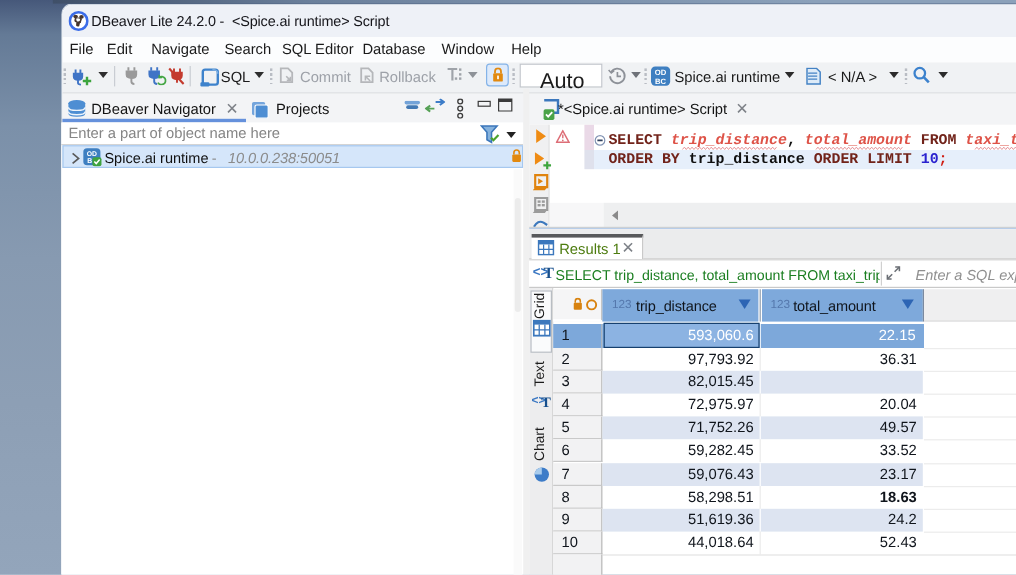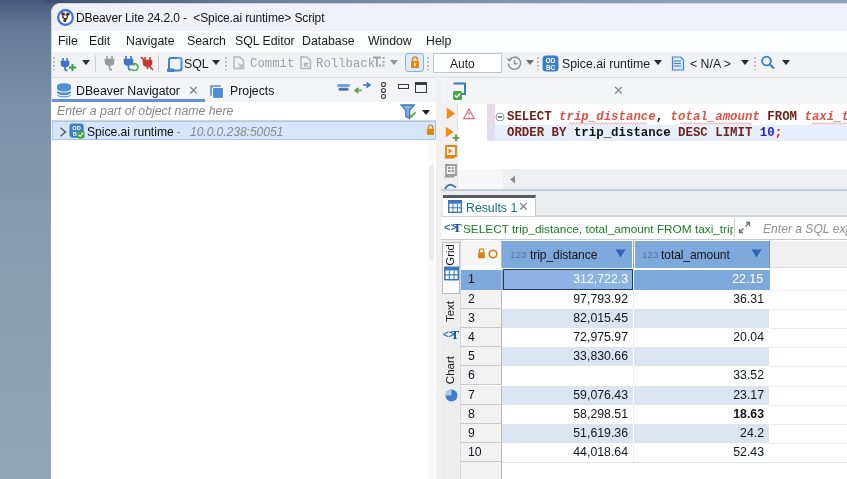--- a/index.html
+++ b/index.html
@@ -14,21 +14,21 @@
   .titlebar { position:absolute; left:0; top:0; width:840px; height:27px; background:#eef1f7; border-top-left-radius:9px;}
   .menubar  { position:absolute; left:0; top:27px; width:840px; height:21px; background:#fcfdfe; }
   .toolbar  { position:absolute; left:0; top:48px; width:840px; height:26px; background:#f0f2f4; border-bottom:1px solid #d9dbde;}
   .tabrow   { position:absolute; left:0; top:74px; width:840px; height:26px; background:#f3f4f6; }
   .menuitem { position:absolute; top:34px; font-size:12.3px; color:#1a1a1a; }
   svg { display:block; }
   .vsep { position:absolute; width:1px; background:#c9cdd3; top:55px; height:17px; }
   .dots { position:absolute; width:2px; top:57px; height:13px;
           background-image:repeating-linear-gradient(#b9bdc4 0 2px, transparent 2px 4px); }
   .tbtext { position:absolute; top:57px; font-size:12.3px; color:#1b1b1b; }
-  .tbgrey { color:#9da1a8;font-family:Liberation Mono, monospace; }
+  .tbgrey { color:#9da1a8; }
   .darr { position:absolute; width:0; height:0; border-left:4px solid transparent; border-right:4px solid transparent; border-top:5.5px solid #2e2e2e; top:60px;}
   .tabtext { position:absolute; top:84px; font-size:12.3px; color:#141414; }
   .closex { position:absolute; font-size:13px; color:#7e8288; top:83px; }
   .vlabel { position:absolute; writing-mode:vertical-rl; transform:rotate(180deg);
             font-size:11.5px; color:#1a1a1a; width:20px; display:flex;
             align-items:center; justify-content:center; }
   .rowhdr { position:absolute; left:417px; width:41px; height:19.1px; background:#f2f2f3;
             border-right:1px solid #b9b9b9; border-bottom:1px solid #c9c9c9;
             font-size:12.3px; color:#10151c; padding-left:7px; line-height:18px;}
   .stripe { position:absolute; left:458px; width:267px; height:19.1px; background:#dde4f1; }
@@ -150,21 +150,21 @@
 
     <div class="abs" style="left:361px;top:53px;width:19px;height:19px;background:#ddeafb;border:1px solid #84b3e8;border-radius:3px;"></div>
     <svg class="abs" style="left:366px;top:56px;" width="10" height="13" viewBox="0 0 10 13">
       <path d="M2.5 5 L2.5 3.5 Q2.5 1 5 1 Q7.5 1 7.5 3.5 L7.5 5" fill="none" stroke="#e2890f" stroke-width="1.5"></path>
       <rect x="1" y="5" width="8" height="7" rx="1" fill="#e2890f"></rect>
       <rect x="4.3" y="7" width="1.4" height="3" fill="#fff"></rect>
     </svg>
     <div class="dots" style="left:383px;"></div>
 
     <div class="abs" style="left:389px;top:53px;width:69px;height:20px;background:#fff;border:1px solid #c2c6cc;"></div>
-    <div class="abs" style="left:406px;top:57px;font-size:12px;color:#1b1b1b;">Auto</div>
+    <div class="abs" style="left:406px;top:57px;font-size:18px;color:#1b1b1b;">Auto</div>
 
     <svg class="abs" style="left:462px;top:55px;" width="17" height="17" viewBox="0 0 17 17">
       <path d="M3.2 5.2 A6.1 6.1 0 1 1 2.4 8.5" fill="none" stroke="#8d9198" stroke-width="1.5"></path>
       <path d="M1.2 3.4 L3.4 5.8 L5.8 3.8" fill="none" stroke="#8d9198" stroke-width="1.3"></path>
       <path d="M8.5 5 L8.5 8.7 L11.5 8.7" fill="none" stroke="#8d9198" stroke-width="1.4"></path>
     </svg>
     <div class="darr" style="left:482px;border-top-color:#6e7278;"></div>
     <div class="dots" style="left:493px;"></div>
 
     <svg class="abs" style="left:498px;top:55px;" width="17" height="17" viewBox="0 0 17 17">
@@ -222,21 +222,21 @@
     <svg class="abs" style="left:336px;top:82px;" width="7" height="17" viewBox="0 0 7 17">
       <circle cx="3.5" cy="2.5" r="2" fill="none" stroke="#3b3b3b" stroke-width="1.1"></circle>
       <circle cx="3.5" cy="8.5" r="2" fill="none" stroke="#3b3b3b" stroke-width="1.1"></circle>
       <circle cx="3.5" cy="14.5" r="2" fill="none" stroke="#3b3b3b" stroke-width="1.1"></circle>
     </svg>
     <div class="abs" style="left:354px;top:84px;width:11px;height:5px;border:1.4px solid #3b3b3b;"></div>
     <div class="abs" style="left:371px;top:82px;width:12px;height:11px;border:1.4px solid #3b3b3b;border-top-width:3px;"></div>
 
     <div class="abs" style="left:7px;top:102px;width:385px;height:377px;background:#fff;"></div>
     <div class="abs" style="left:7px;top:102px;width:385px;height:19px;border-bottom:1px solid #d4d4d4;"></div>
-    <div class="abs" style="left:13px;top:104px;font-size:12.3px;color:#858585;font-style:italic;">Enter a part of object name here</div>
+    <div class="abs" style="left:13px;top:104px;font-size:12.3px;color:#858585;">Enter a part of object name here</div>
 
     <svg class="abs" style="left:356px;top:104px;" width="17" height="16" viewBox="0 0 17 16">
       <path d="M1.2 1 L14.2 1 L9.6 6.2 L9.6 14.6 L5.8 12.4 L5.8 6.2 Z" fill="#85b2dd" stroke="#3b76ba" stroke-width="1.3"></path>
       <path d="M9.2 10.8 L11.2 12.8 L15.4 8.4" fill="none" stroke="#4ba32c" stroke-width="1.8"></path>
     </svg>
     <div class="darr" style="left:378px;top:110px;border-left-width:4.5px;border-right-width:4.5px;border-top-width:5.5px;border-top-color:#222;"></div>
 
     <div class="abs" style="left:8px;top:121px;width:384px;height:19px;background:#d5e6fa;border:1px solid #a6c8ef;"></div>
     <svg class="abs" style="left:14.5px;top:127px;" width="8" height="10" viewBox="0 0 8 10">
       <path d="M1.5 0.8 L6.5 5 L1.5 9.2" fill="none" stroke="#5a5a5a" stroke-width="1.4"></path>
@@ -259,20 +259,21 @@
     <div class="abs" style="left:384px;top:141px;width:7px;height:338px;background:#fafafa;"></div>
     <div class="abs" style="left:385px;top:165px;width:5px;height:95px;background:#ececec;border-radius:3px;"></div>
 
     <div class="abs" style="left:392px;top:74px;width:5px;height:405px;background:#f0f0f0;"></div>
 
     <svg class="abs" style="left:408px;top:82px;" width="16" height="18" viewBox="0 0 16 18">
       <path d="M1.5 1.5 L13 1.5 L13 12 L9 12" fill="none" stroke="#3c78bd" stroke-width="2"></path>
       <rect x="1" y="9" width="9" height="9" rx="1.5" fill="#4aa348"></rect>
       <path d="M3 13.4 L4.8 15.2 L8.2 11.4" fill="none" stroke="#fff" stroke-width="1.5"></path>
     </svg>
+    <div class="tabtext" style="left:421px;font-size:12.3px;letter-spacing:-0.05px;">*&lt;Spice.ai runtime&gt; Script</div>
     <div class="closex" style="left:569px;">✕</div>
 
     <div class="abs" style="left:397px;top:104px;width:450px;height:65px;background:#fff;"></div>
     <div class="abs" style="left:397px;top:104px;width:17px;height:86px;background:#f0f0f1;border-right:1px solid #e2e2e2;"></div>
 
     <svg class="abs" style="left:402px;top:107px;" width="10" height="13" viewBox="0 0 10 13">
       <path d="M0.8 0.8 L9 6.5 L0.8 12.2 Z" fill="#ef8b13"></path>
     </svg>
     <svg class="abs" style="left:401px;top:126px;" width="15" height="16" viewBox="0 0 15 16">
       <path d="M0.8 0.8 L8.5 6 L0.8 11.2 Z" fill="#ef8b13"></path>
@@ -307,21 +308,21 @@
     <div class="abs" style="left:443px;top:125px;width:8px;height:16px;background:#dfe1ec;"></div>
 
     <div class="abs" style="left:451px;top:125px;width:396px;height:16px;background:#e6effb;"></div>
 
     <svg class="abs" style="left:451px;top:112px;" width="10" height="10" viewBox="0 0 10 10">
       <circle cx="5" cy="5" r="4" fill="#fff" stroke="#8495b5" stroke-width="1"></circle>
       <path d="M2.8 5 L7.2 5" stroke="#30405e" stroke-width="1.3"></path>
     </svg>
 
     <div class="abs" style="left:463px;top:109px;height:16px;line-height:16px;font-family:'Liberation Mono',monospace;font-size:12.4px;font-weight:bold;white-space:pre;"><span style="color:#71231a;">SELECT </span><span class="ident">trip_distance</span><span style="color:#101010;">, </span><span class="ident">total_amount</span><span style="color:#101010;"> </span><span style="color:#71231a;">FROM </span><span class="ident">taxi_trips</span></div>
-    <div class="abs" style="left:463px;top:125px;height:16px;line-height:16px;font-family:'Liberation Mono',monospace;font-size:12.4px;font-weight:bold;white-space:pre;"><span style="color:#71231a;">ORDER BY </span><span style="color:#101010;">trip_distance </span><span style="color:#71231a;">DESC LIMIT </span><span style="color:#2a22cf;">10</span><span style="color:#d01d12;">;</span></div>
+    <div class="abs" style="left:463px;top:125px;height:16px;line-height:16px;font-family:'Liberation Mono',monospace;font-size:12.4px;font-weight:bold;white-space:pre;"><span style="color:#71231a;">ORDER BY </span><span style="color:#101010;">trip_distance </span><span style="color:#71231a;">ORDER LIMIT </span><span style="color:#2a22cf;">10</span><span style="color:#d01d12;">;</span></div>
     <svg class="abs squig" style="left:515px;" width="97" height="5" viewBox="0 0 97 5">
       <path d="M0,3.2 L2,0.8 L4,3.2 L6,0.8 L8,3.2 L10,0.8 L12,3.2 L14,0.8 L16,3.2 L18,0.8 L20,3.2 L22,0.8 L24,3.2 L26,0.8 L28,3.2 L30,0.8 L32,3.2 L34,0.8 L36,3.2 L38,0.8 L40,3.2 L42,0.8 L44,3.2 L46,0.8 L48,3.2 L50,0.8 L52,3.2 L54,0.8 L56,3.2 L58,0.8 L60,3.2 L62,0.8 L64,3.2 L66,0.8 L68,3.2 L70,0.8 L72,3.2 L74,0.8 L76,3.2 L78,0.8 L80,3.2 L82,0.8 L84,3.2 L86,0.8 L88,3.2 L90,0.8 L92,3.2 L94,0.8 L96,3.2 L98,0.8" fill="none" stroke="#e2858b" stroke-width="0.9"></path>
     </svg>
     <svg class="abs squig" style="left:627px;" width="90" height="5" viewBox="0 0 90 5">
       <path d="M0,3.2 L2,0.8 L4,3.2 L6,0.8 L8,3.2 L10,0.8 L12,3.2 L14,0.8 L16,3.2 L18,0.8 L20,3.2 L22,0.8 L24,3.2 L26,0.8 L28,3.2 L30,0.8 L32,3.2 L34,0.8 L36,3.2 L38,0.8 L40,3.2 L42,0.8 L44,3.2 L46,0.8 L48,3.2 L50,0.8 L52,3.2 L54,0.8 L56,3.2 L58,0.8 L60,3.2 L62,0.8 L64,3.2 L66,0.8 L68,3.2 L70,0.8 L72,3.2 L74,0.8 L76,3.2 L78,0.8 L80,3.2 L82,0.8 L84,3.2 L86,0.8 L88,3.2 L90,0.8" fill="none" stroke="#e2858b" stroke-width="0.9"></path>
     </svg>
     <svg class="abs squig" style="left:761px;" width="75" height="5" viewBox="0 0 75 5">
       <path d="M0,3.2 L2,0.8 L4,3.2 L6,0.8 L8,3.2 L10,0.8 L12,3.2 L14,0.8 L16,3.2 L18,0.8 L20,3.2 L22,0.8 L24,3.2 L26,0.8 L28,3.2 L30,0.8 L32,3.2 L34,0.8 L36,3.2 L38,0.8 L40,3.2 L42,0.8 L44,3.2 L46,0.8 L48,3.2 L50,0.8 L52,3.2 L54,0.8 L56,3.2 L58,0.8 L60,3.2 L62,0.8 L64,3.2 L66,0.8 L68,3.2 L70,0.8 L72,3.2 L74,0.8 L76,3.2" fill="none" stroke="#e2858b" stroke-width="0.9"></path>
     </svg>
 
@@ -333,21 +334,21 @@
     <div class="abs" style="left:397px;top:189px;width:450px;height:1px;background:#cdd0d3;"></div>
     <div class="abs" style="left:397px;top:190px;width:450px;height:1px;background:#b7cde9;"></div>
 
     <div class="abs" style="left:397px;top:191px;width:450px;height:25px;background:#ebeced;border-bottom:1px solid #d6d6d6;"></div>
     <div class="abs" style="left:399px;top:195px;width:93px;height:21px;background:#fff;border-top:3px solid #58595b;border-right:1px solid #c9c9c9;"></div>
     <svg class="abs" style="left:404px;top:200px;" width="14" height="13" viewBox="0 0 14 13">
       <rect x="0.7" y="0.7" width="12.6" height="11.6" fill="#fff" stroke="#3c78bd" stroke-width="1.4"></rect>
       <rect x="0.7" y="0.7" width="12.6" height="3" fill="#3c78bd"></rect>
       <path d="M5 3.7 L5 12.3 M9.4 3.7 L9.4 12.3 M0.7 7.8 L13.3 7.8" stroke="#3c78bd" stroke-width="1"></path>
     </svg>
-    <div class="abs" style="left:422px;top:201px;font-size:12.3px;color:#0f766e;">Results 1</div>
+    <div class="abs" style="left:422px;top:201px;font-size:12.3px;color:#4d7c0f;">Results 1</div>
     <div class="closex" style="left:474px;top:199px;">✕</div>
 
     <div class="abs" style="left:397px;top:215.5px;width:450px;height:24.5px;background:#fff;border-top:1px solid #d2d2d2;border-bottom:1px solid #c9c9c9;"></div>
     <div class="abs" style="left:400px;top:221px;font-size:11px;font-weight:bold;color:#3a77c2;">&lt;&gt;</div>
     <div class="abs" style="left:409px;top:220px;font-size:13px;font-weight:bold;color:#174f8c;font-family:'Liberation Serif',serif;">T</div>
     <div class="abs" style="left:419px;top:222px;font-size:11.8px;color:#1a7e20;white-space:pre;width:270px;overflow:hidden;">SELECT trip_distance, total_amount FROM taxi_trips</div>
     <div class="abs" style="left:690px;top:218px;width:1px;height:20px;background:#d0d0d0;"></div>
     <svg class="abs" style="left:694px;top:221px;" width="13" height="13" viewBox="0 0 13 13">
       <g stroke="#6b6f75" stroke-width="1.3" fill="none">
         <path d="M8 1.5 L11.5 1.5 L11.5 5"></path>
@@ -398,44 +399,46 @@
     <div class="abs" style="left:617px;top:247.5px;font-size:12.1px;letter-spacing:-0.1px;color:#10151c;">total_amount</div>
     <svg class="abs" style="left:707px;top:248.5px;" width="11" height="9" viewBox="0 0 11 9">
       <path d="M0.5 0.5 L10.5 0.5 L5.5 8.5 Z" fill="#2d65b4"></path>
     </svg>
 
     <div class="abs" style="left:417px;top:270px;width:41px;height:20px;background:#7da8da;border-right:1px solid #b9b9b9;"></div>
     <div class="abs" style="left:424px;top:272px;font-size:12.3px;color:#10151c;">1</div>
     <div class="abs" style="left:458px;top:270px;width:131px;height:20px;background:#7da8da;"></div>
     <div class="abs" style="left:590px;top:270px;width:135.5px;height:20px;background:#7da8da;"></div>
     <div class="abs" style="left:459px;top:269px;width:130px;height:21px;background:#8cb3e2;border:1.5px solid #16406f;"></div>
-    <div class="abs" style="left:459px;top:272px;width:125px;font-size:12.3px;color:#fff;text-align:right;">312,722.3</div>
+    <div class="abs" style="left:459px;top:272px;width:125px;font-size:12.3px;color:#fff;text-align:right;">593,060.6</div>
     <div class="abs" style="left:590px;top:272px;width:129px;font-size:12.3px;color:#fff;text-align:right;">22.15</div>
 
     <div class="rowhdr" style="top:290px;">2</div>
     <div class="cellv" style="left:458px;top:290px;width:126px;">97,793.92</div>
     <div class="cellv" style="left:590px;top:290px;width:130px;">36.31</div>
     <div class="vline" style="top:290px;background:#ececec;"></div>
 
     <div class="rowhdr" style="top:309.1px;">3</div>
     <div class="stripe" style="top:309.1px;"></div>
     <div class="cellv" style="left:458px;top:309.1px;width:126px;">82,015.45</div>
     <div class="vline" style="top:309.1px;"></div>
 
     <div class="rowhdr" style="top:328.2px;">4</div>
     <div class="cellv" style="left:458px;top:328.2px;width:126px;">72,975.97</div>
     <div class="cellv" style="left:590px;top:328.2px;width:130px;">20.04</div>
     <div class="vline" style="top:328.2px;background:#ececec;"></div>
 
     <div class="rowhdr" style="top:347.3px;">5</div>
     <div class="stripe" style="top:347.3px;"></div>
-    <div class="cellv" style="left:458px;top:347.3px;width:126px;">33,830.66</div>
+    <div class="cellv" style="left:458px;top:347.3px;width:126px;">71,752.26</div>
+    <div class="cellv" style="left:590px;top:347.3px;width:130px;">49.57</div>
     <div class="vline" style="top:347.3px;"></div>
 
     <div class="rowhdr" style="top:366.4px;">6</div>
+    <div class="cellv" style="left:458px;top:366.4px;width:126px;">59,282.45</div>
     <div class="cellv" style="left:590px;top:366.4px;width:130px;">33.52</div>
     <div class="vline" style="top:366.4px;background:#ececec;"></div>
 
     <div class="rowhdr" style="top:385.5px;">7</div>
     <div class="stripe" style="top:385.5px;"></div>
     <div class="cellv" style="left:458px;top:385.5px;width:126px;">59,076.43</div>
     <div class="cellv" style="left:590px;top:385.5px;width:130px;">23.17</div>
     <div class="vline" style="top:385.5px;"></div>
 
     <div class="rowhdr" style="top:404.6px;">8</div>

